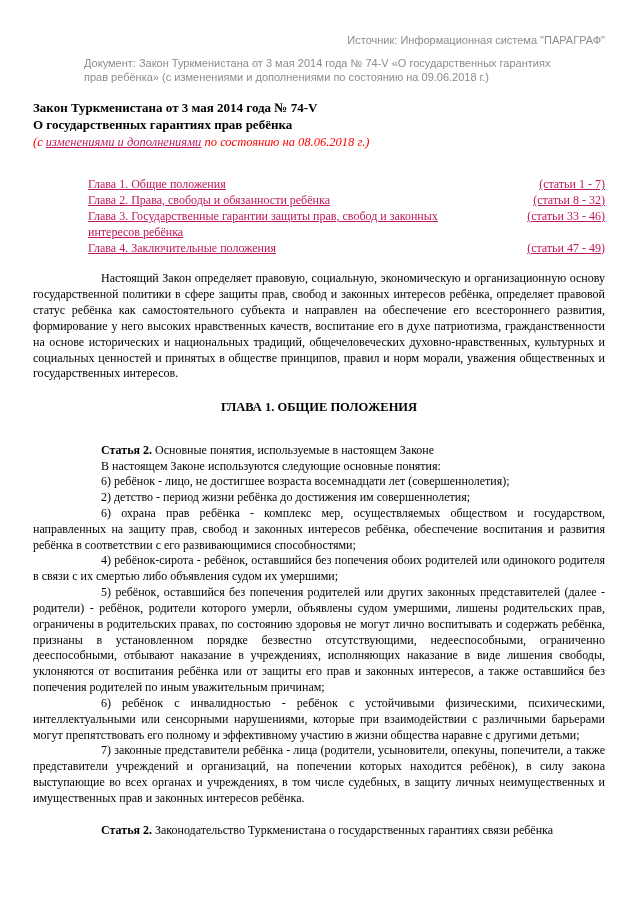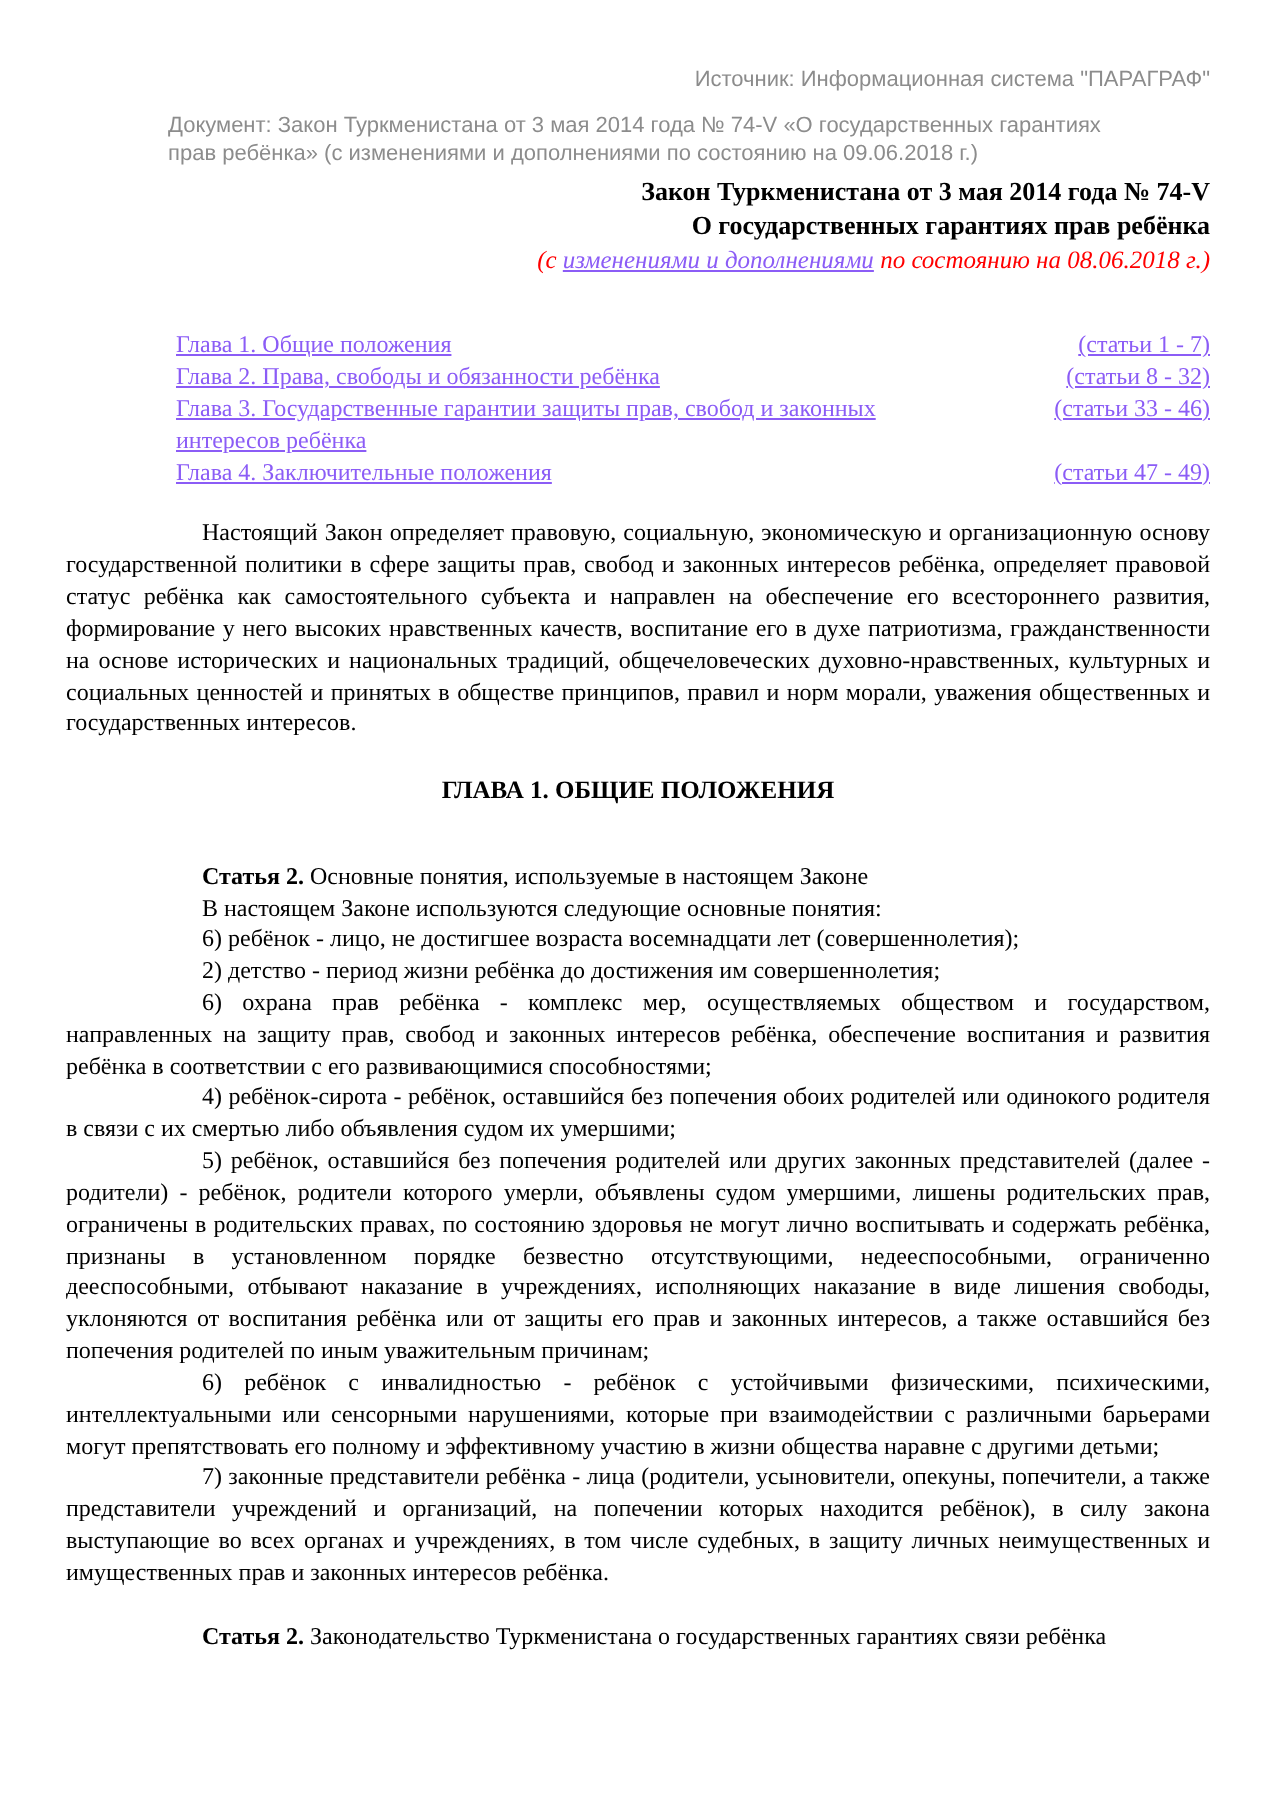--- a/index.html
+++ b/index.html
@@ -28,35 +28,35 @@
     font-size: 11px;
     line-height: 1.25;
     color: #8c8c8c;
   }
   .meta-source { text-align: right; }
   .meta-doc {
     max-width: 470px;
     margin: 9px auto 0 auto;
   }
   
-  .title-block { margin-top: 4px; text-align: right; }
+  .title-block { margin-top: 16px; text-align: left; }
   .title-line {
     font-weight: bold;
     font-size: 13px;
     line-height: 1.25;
     margin: 0;
   }
   .amend-line {
     font-size: 12.5px;
     font-style: italic;
     margin: 1px 0 0 0;
   }
   .red { color: #ff0000; }
   a.doclink, .doclink {
-    color: #8b5cf6;
+    color: #be185d;
     text-decoration: underline;
     cursor: pointer;
   }
   
   .toc { margin: 27px 0 0 55px; }
   .toc-row {
     display: flex;
     justify-content: space-between;
     align-items: flex-start;
   }

